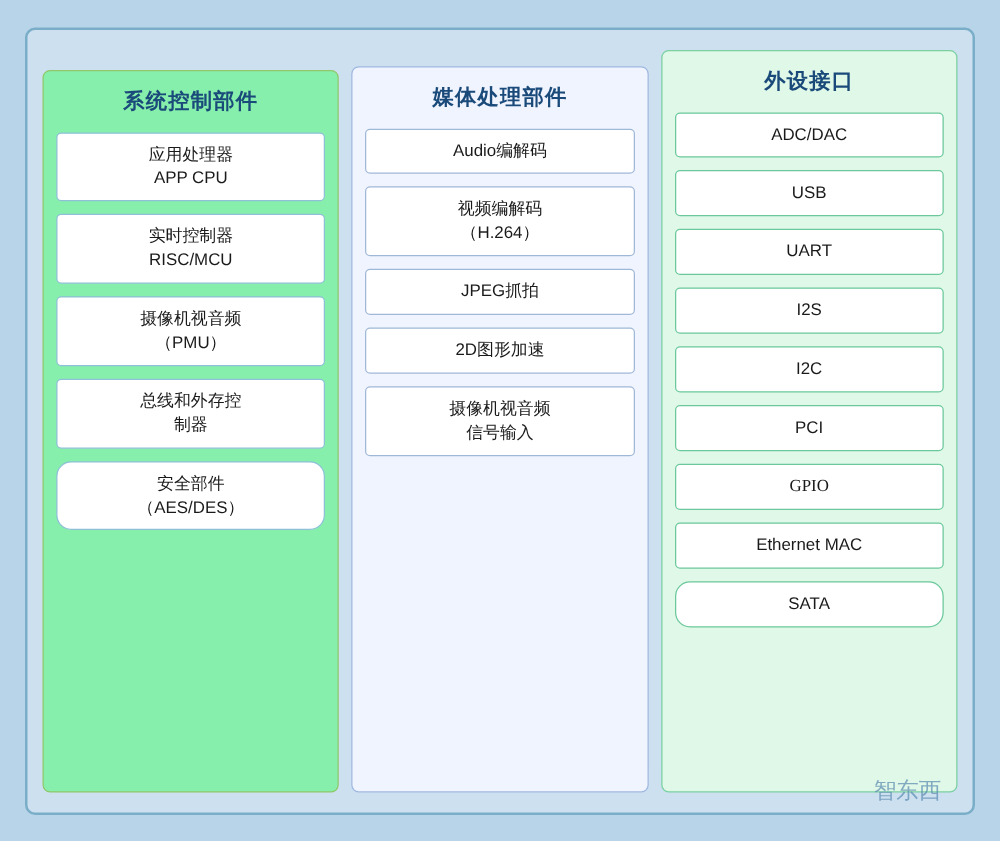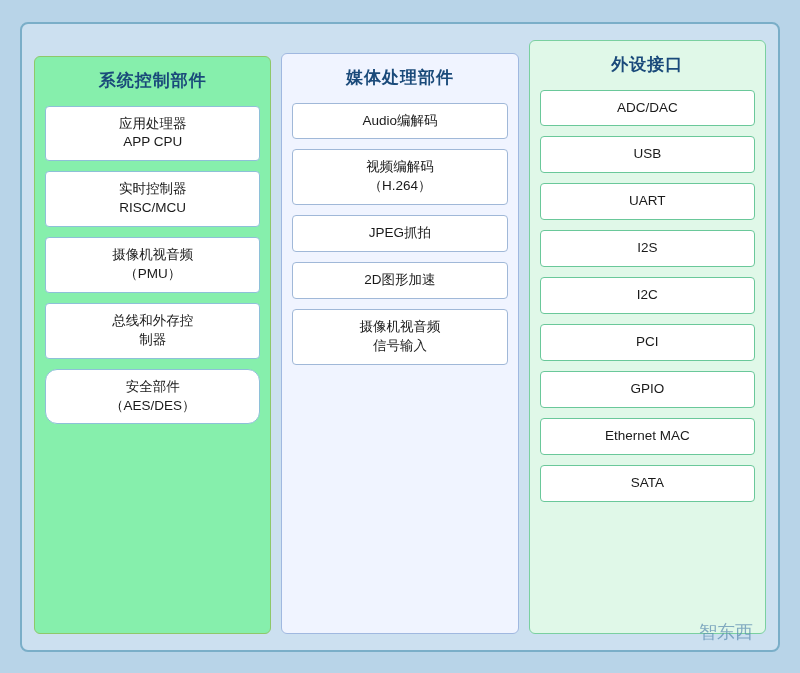--- a/index.html
+++ b/index.html
@@ -122,19 +122,19 @@
     </div>
     <div class="column col-peripheral">
       <div class="col-title">外设接口</div>
       <div class="items-list">
         <div class="item-box" style="white-space: pre-line;">ADC/DAC</div>
         <div class="item-box" style="white-space: pre-line;">USB</div>
         <div class="item-box" style="white-space: pre-line;">UART</div>
         <div class="item-box" style="white-space: pre-line;">I2S</div>
         <div class="item-box" style="white-space: pre-line;">I2C</div>
         <div class="item-box" style="white-space: pre-line;">PCI</div>
-        <div class="item-box" style="white-space: pre-line;">GPIO</div>
+        <div class="item-box" style="white-space: pre-line; font-family: Liberation Serif, serif;">GPIO</div>
         <div class="item-box" style="white-space: pre-line;">Ethernet MAC</div>
-        <div class="item-box" style="white-space: pre-line;">SATA</div>
+        <div class="item-box" style="white-space: pre-line; border-radius: 12px;">SATA</div>
       </div>
     </div>
     <div class="watermark">智东西</div>
 </div>
 
 </body></html>

